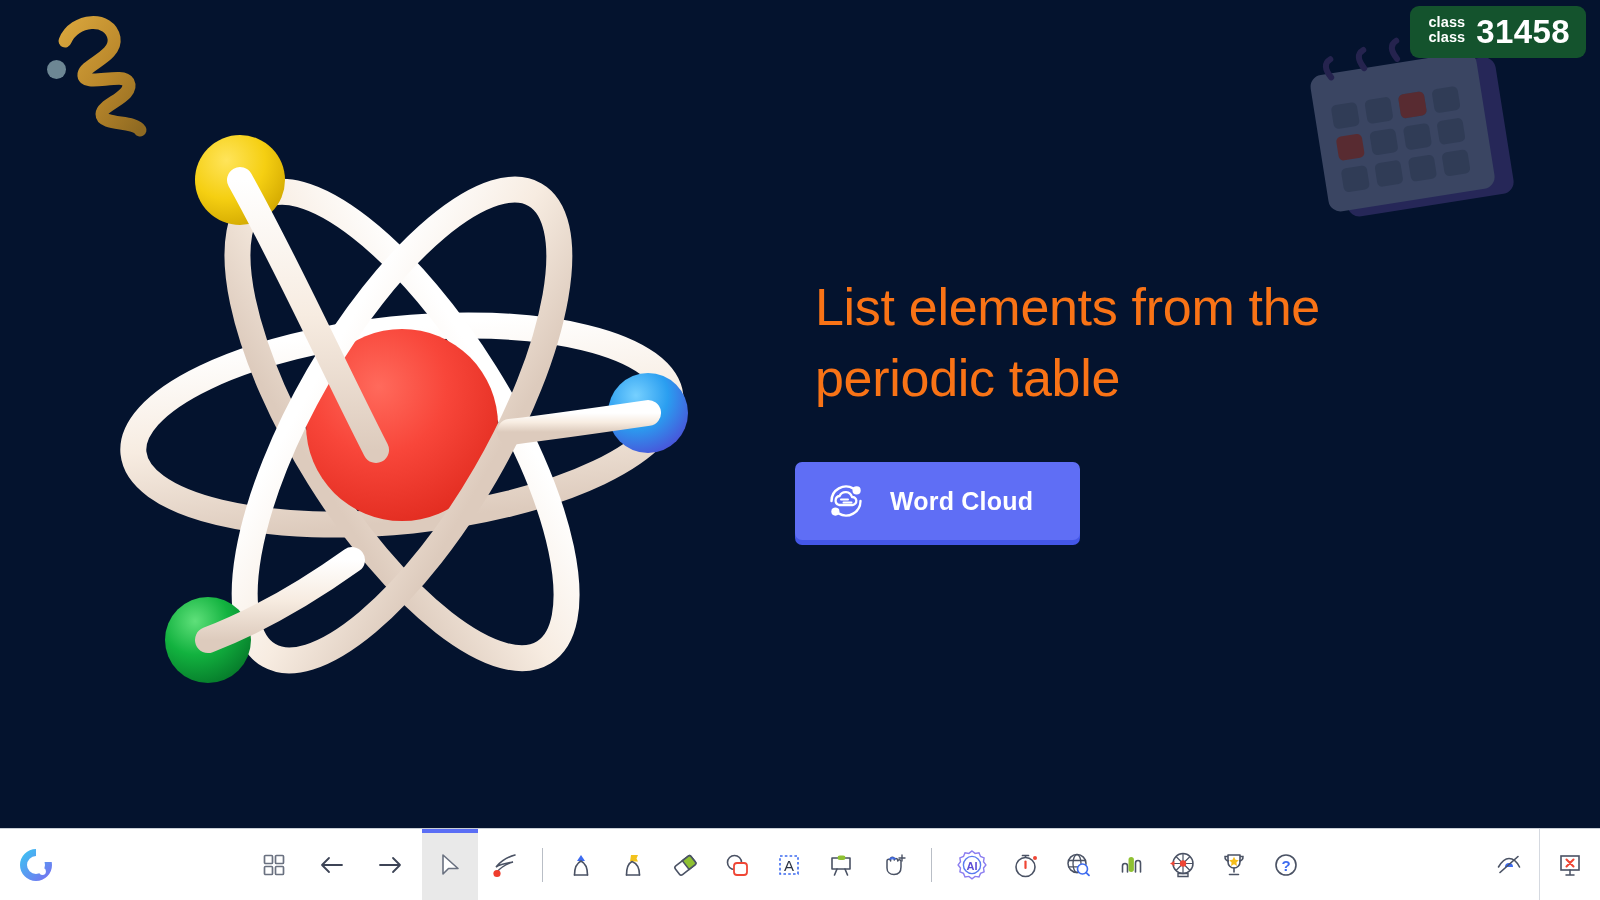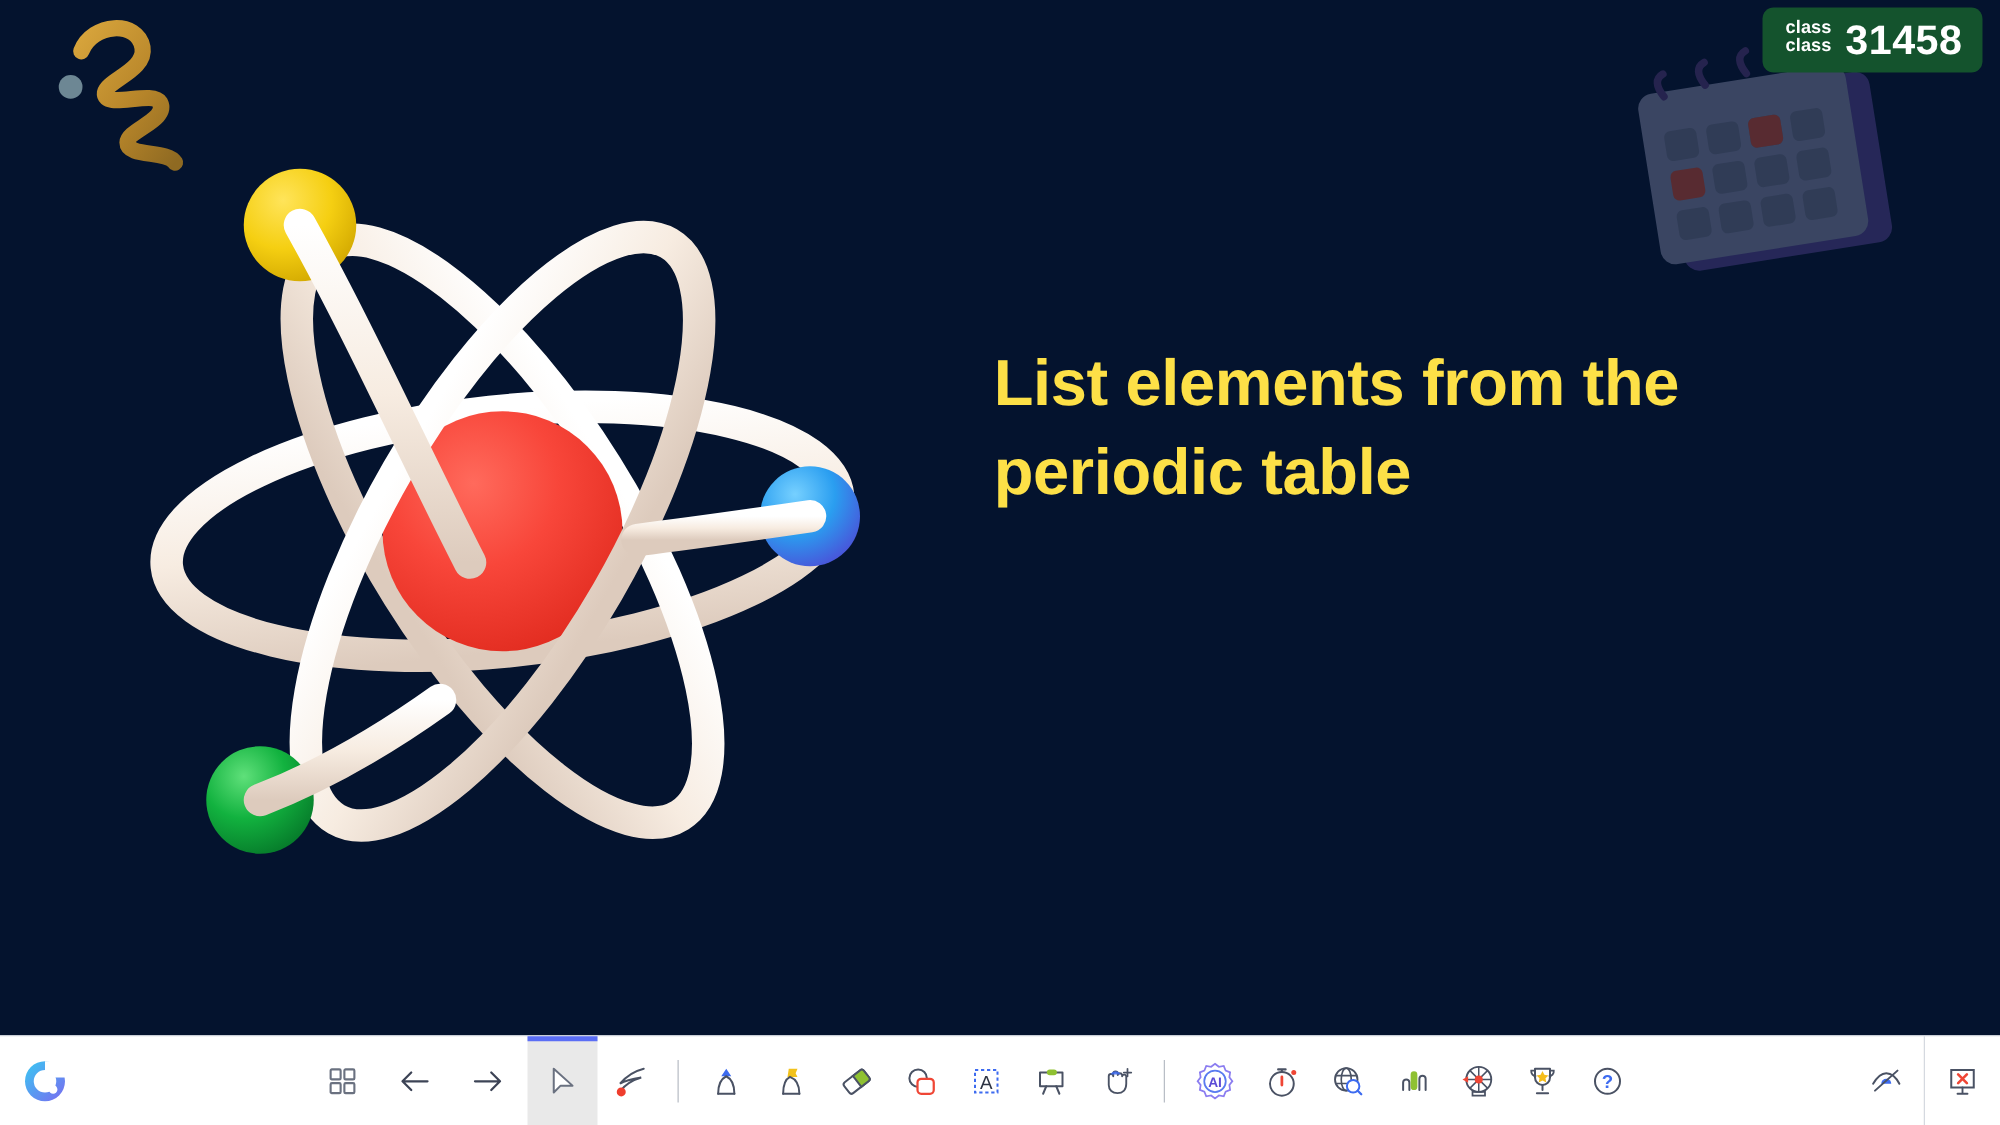--- a/index.html
+++ b/index.html
@@ -47,22 +47,22 @@
   }
 
   
   #atom { position:absolute; left:80px; top:120px; width:650px; height:610px; z-index:6; }
 
   
   #content {
     position:absolute; left:795px; top:272px; width:660px; z-index:10;
   }
   #slide-title {
-    color:#fde047; font-size:52px; line-height:71px; font-weight:700;
-    letter-spacing:-.3px; max-width:560px;
+    color:#f97316; font-size:52px; line-height:71px; font-weight:400;
+    letter-spacing:-.3px; max-width:560px;margin-left:20px;
   }
   #cta-wrap { margin-top:48px; }
   #cta-button {
     display:inline-flex; align-items:center; gap:22px;
     background:#5f6ef5; border:none; border-radius:7px;
     box-shadow:0 5px 0 0 #4457e8;
     padding:17px 33px 17px 29px; cursor:pointer;
     min-width:285px;
   }
   #cta-label {
@@ -203,20 +203,33 @@
 
     <g fill="none" stroke="url(#orbitG)" stroke-width="26" stroke-linecap="round" opacity="1">
       <path d="M160 60 C210 150, 250 240, 296 330"></path>
       <path d="M568 293 C520 300, 470 307, 430 312"></path>
       <path d="M128 520 C180 500, 230 470, 272 440"></path>
     </g>
   </svg>
 
   <div id="content">
     <h1 id="slide-title">List elements from the periodic table</h1>
+    <div id="cta-wrap">
+      <button id="cta-button">
+        <svg width="44" height="44" viewBox="0 0 44 44">
+          <path d="M7.5 22 a14.5 14.5 0 0 1 22 -12.4" fill="none" stroke="#ffffff" stroke-width="2.4" stroke-linecap="round"></path>
+          <path d="M36.5 22 a14.5 14.5 0 0 1 -22 12.4" fill="none" stroke="#ffffff" stroke-width="2.4" stroke-linecap="round"></path>
+          <circle cx="32.6" cy="11.4" r="4.1" fill="#ffffff"></circle>
+          <circle cx="11.4" cy="32.6" r="4.1" fill="#ffffff"></circle>
+          <path d="M15 26 a4.6 4.6 0 0 1 0.6 -9 a6.6 6.6 0 0 1 12.4 1 a4 4 0 0 1 0.6 8 z" fill="none" stroke="#ffffff" stroke-width="2.3" stroke-linejoin="round"></path>
+          <path d="M17 20.5 h7 M19.5 23.5 h8" stroke="#ffffff" stroke-width="2" stroke-linecap="round"></path>
+        </svg>
+        <span id="cta-label">Word Cloud</span>
+      </button>
+    </div>
   </div>
 </div>
 
 <div id="toolbar">
 
   <div id="tb-logo">
     <svg width="36" height="36" viewBox="0 0 36 36">
       <defs>
         <linearGradient id="cpG" x1="0" y1="0" x2="1" y2="1">
           <stop offset="0%" stop-color="#39c8f2"></stop>

